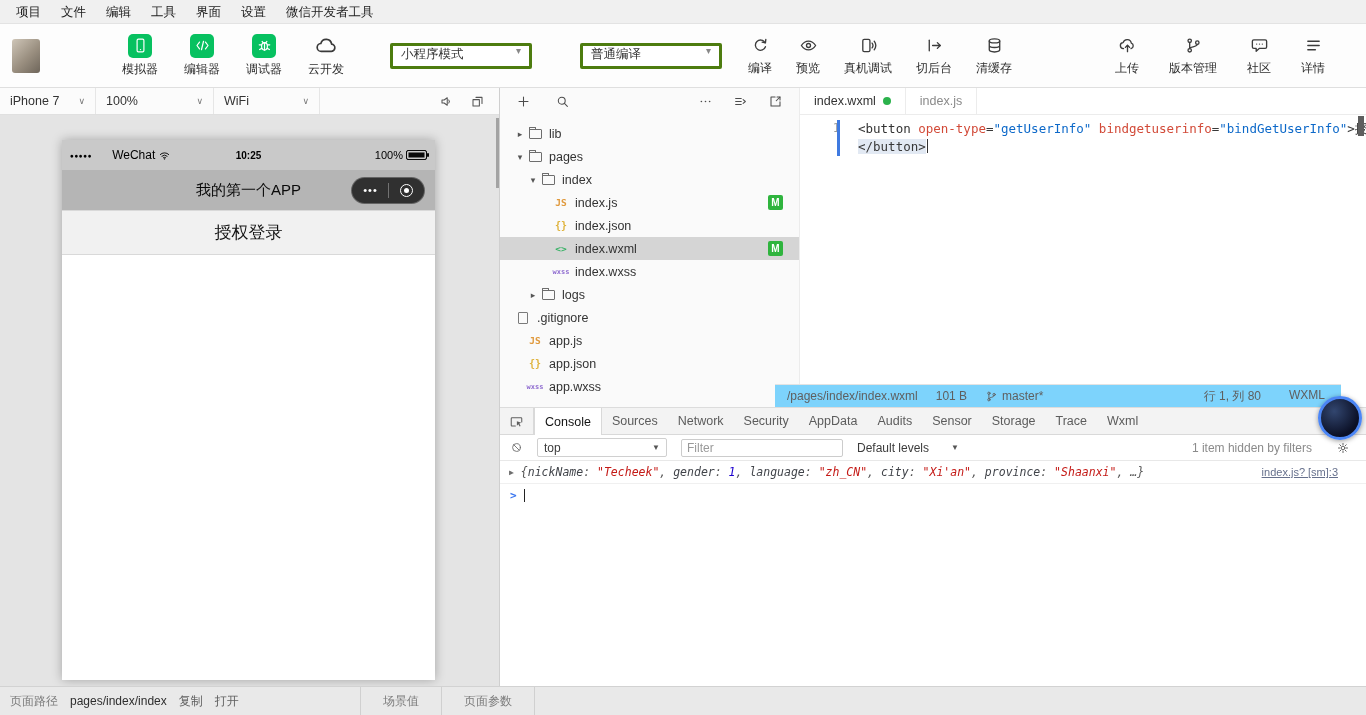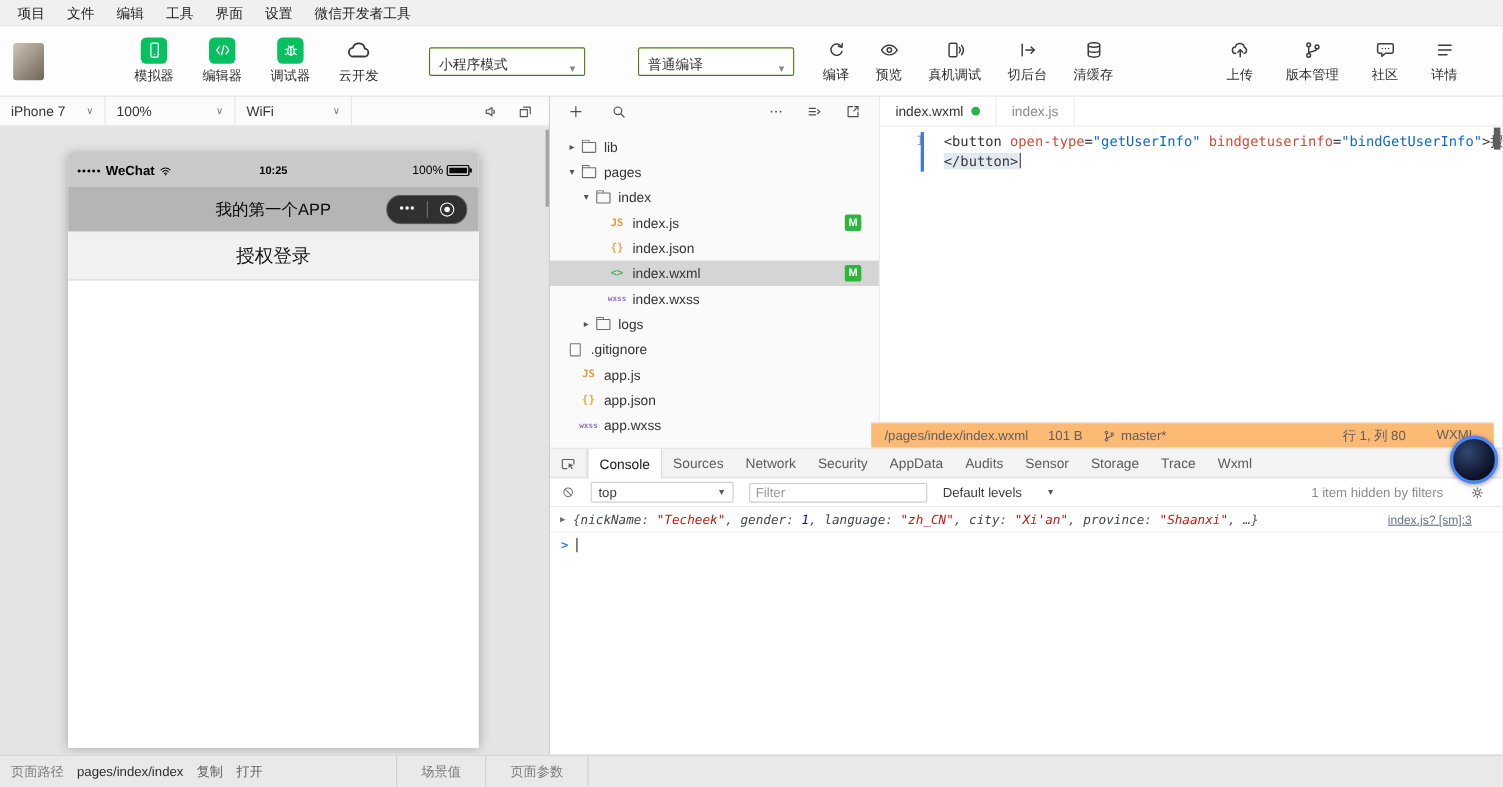--- a/index.html
+++ b/index.html
@@ -18,22 +18,22 @@
   .toolbar{position:absolute;left:0;top:24px;width:100%;height:64px;background:#fdfdfd;
            border-bottom:1px solid #dfdfdf;display:flex;align-items:center}
   .avatar{margin-left:12px;width:28px;height:34px;border-radius:3px;flex:none;
           background:linear-gradient(135deg,#cfc6b8 0%,#9a8f80 55%,#6e655a 100%)}
   .big-group{display:flex;margin-left:78px;gap:18px;flex:none}
   .tb-big{width:44px;display:flex;flex-direction:column;align-items:center;gap:3px}
   .bigicon{display:inline-flex;align-items:center;justify-content:center}
   .bigicon.green{width:24px;height:24px;border-radius:5px;background:#07c160;color:#fff;font-size:17px}
   .bigicon.plain{width:24px;height:24px;color:#3a3a3a;font-size:24px}
   .tb-label{font-size:12px;color:#2e2e2e;white-space:nowrap}
-  .tb-select{height:26px;border:1px solid #4d7c0f;border-radius:2px;background:#fff;
-             display:flex;align-items:flex-end;justify-content:space-between;
+  .tb-select{height:26px;border:3px solid #4d7c0f;border-radius:2px;background:#fff;
+             display:flex;align-items:flex-start;justify-content:space-between;
              padding:0 8px;font-size:12.5px;color:#333;flex:none}
   .tb-select.mode{margin-left:42px;width:142px}
   .tb-select.compile{margin-left:48px;width:142px}
   .caret{font-size:10px;color:#888;line-height:1}
   .actions{display:flex;margin-left:14px}
   .actions.right{margin-left:auto;margin-right:26px}
   .tb-action{display:flex;flex-direction:column;align-items:center;gap:3px;padding:0 12px}
   .actions.right .tb-action{padding:0 15px}
   .acticon{font-size:19px;color:#3c3c3c;display:inline-flex;height:22px;align-items:center}
 
@@ -48,21 +48,21 @@
   .sim-tools{margin-left:auto;display:flex;align-items:center;gap:16px;padding-right:14px;
              color:#555;font-size:15px}
   .sim-tools span{display:inline-flex}
   .sim-scrollthumb{position:absolute;right:0;top:30px;width:3px;height:70px;background:#a3a3a3}
 
   
   .phone{position:absolute;left:62px;top:52px;width:373px;height:540px;background:#fff;
          box-shadow:0 0 10px rgba(0,0,0,.28)}
   .p-status{height:30px;background:#c9c9c9;display:flex;align-items:center;padding:0 8px;position:relative}
   .p-dots{font-size:6.5px;letter-spacing:.5px;color:#000}
-  .p-carrier{font-size:12px;font-weight:700;margin-left:4px;color:#000}
+  .p-carrier{font-size:12px;font-weight:400;margin-left:20px;color:#000}
   .p-wifi{display:inline-flex;margin-left:3px;font-size:13px;color:#000}
   .p-time{position:absolute;left:50%;transform:translateX(-50%);font-size:10px;font-weight:700;color:#000}
   .p-batt-group{margin-left:auto;display:flex;align-items:center;gap:3px;font-size:11px;color:#000}
   .batt{width:21px;height:10px;border:1px solid #0a0a0a;border-radius:2px;background:#0a0a0a;
         box-shadow:inset 0 0 0 1.5px #c9c9c9;position:relative}
   .batt::after{content:'';position:absolute;right:-3px;top:2px;width:2px;height:4px;background:#0a0a0a;border-radius:1px}
   .p-nav{height:40px;background:#b5b5b5;position:relative;display:flex;align-items:center;justify-content:center}
   .p-title{font-size:15px;color:#0a0a0a}
   .capsule{position:absolute;right:10px;top:7px;width:74px;height:27px;background:rgba(18,18,18,.82);
            border:1px solid rgba(255,255,255,.25);border-radius:14px;display:flex;align-items:center;
@@ -114,21 +114,21 @@
   .tok-punct{color:#383838}
   .tok-tag{color:#333}
   .tok-attr{color:#d24a38}
   .tok-str{color:#0d69c9}
   .tok-plain{color:#333}
   .tok-hl{background:#e2e9f3}
   .cursor{display:inline-block;width:1px;height:14px;background:#333;vertical-align:-2px;margin-left:1px}
   .ed-scroll{position:absolute;right:0;top:0;width:10px;height:100%}
   .ed-thumb{position:absolute;right:2px;top:1px;width:6px;height:20px;background:#5e5e5e}
 
-  .ed-status{position:absolute;left:792px;top:384px;width:566px;height:23px;background:#fdba74;
+  .ed-status{position:absolute;left:775px;top:384px;width:566px;height:23px;background:#7dd3fc;
              border-top:1px solid #e3e3e3;display:flex;align-items:center;font-size:12px;color:#5f5f5f;
              padding:0 12px;gap:18px;white-space:nowrap}
   .ed-status .branch{display:flex;align-items:center;gap:4px}
   .ed-status .branch span[data-icon]{display:inline-flex;font-size:13px}
   .ed-status .st-right{margin-left:auto;display:flex;gap:28px;padding-right:4px}
 
   
   .devtools{position:absolute;left:500px;top:407px;width:866px;height:279px;background:#fff;border-top:1px solid #dcdcdc}
   .dt-tabbar{height:27px;background:#f3f3f3;border-bottom:1px solid #d9d9d9;display:flex;align-items:stretch}
   .dt-inspect{width:34px;border-right:1px solid #d9d9d9;display:flex;align-items:center;justify-content:center;

